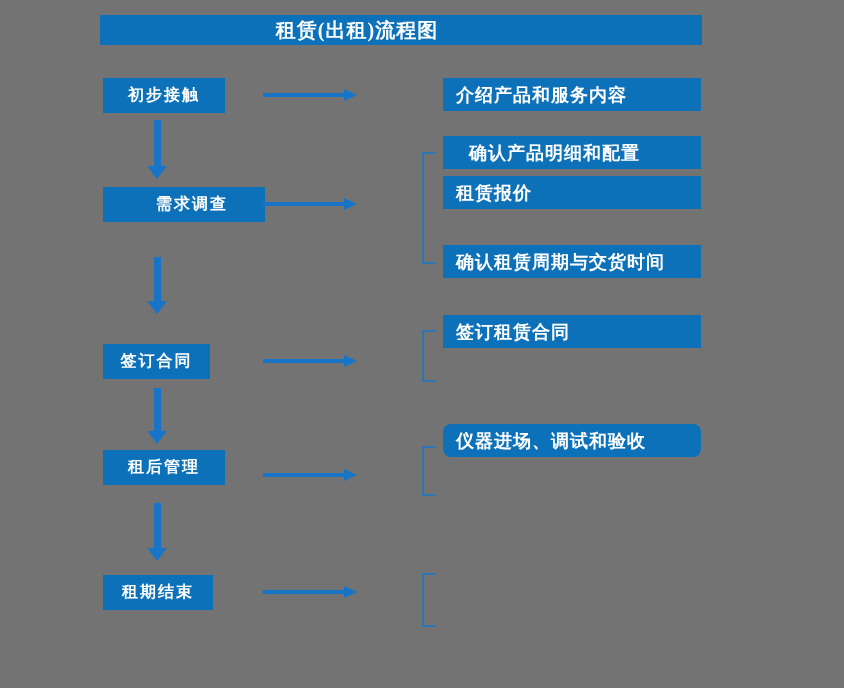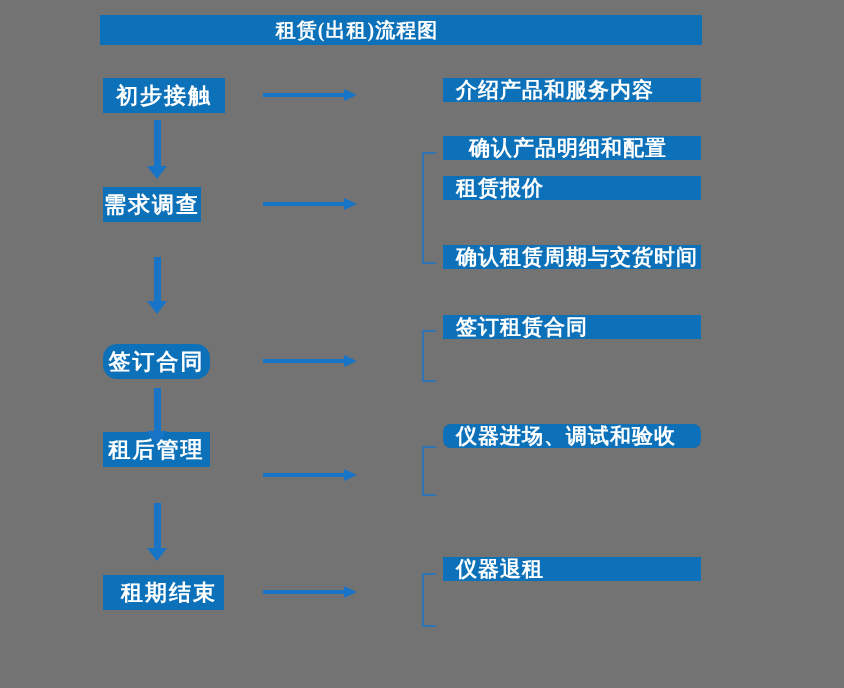--- a/index.html
+++ b/index.html
@@ -33,42 +33,42 @@
     letter-spacing: 1px;
   }
 
   
   .stage {
     position: absolute;
     left: 103px;
     height: 35px;
     background: var(--box-blue);
     color: #ffffff;
-    font-size: 22px;
+    font-size: 16px;
     font-weight: bold;
     letter-spacing: 2px;
     display: flex;
     align-items: center;
     justify-content: center;
   }
   .s1 { top: 78px;  width: 122px; }
-  .s2 { top: 187px; width: 98px; }
-  .s3 { top: 344px; width: 107px; border-radius: 14px; }
-  .s4 { top: 432px; width: 107px; }
-  .s5 { top: 575px; width: 110px; padding-left: 11px; }
+  .s2 { top: 187px; width: 146px; padding-left: 16px; }
+  .s3 { top: 344px; width: 107px; }
+  .s4 { top: 450px; width: 122px; }
+  .s5 { top: 575px; width: 110px; }
 
   
   .detail {
     position: absolute;
     left: 443px;
     width: 258px;
-    height: 24px;
+    height: 33px;
     background: var(--box-blue);
     color: #ffffff;
-    font-size: 21px;
+    font-size: 18px;
     font-weight: bold;
     letter-spacing: 1px;
     display: flex;
     align-items: center;
     padding-left: 13px;
     box-sizing: border-box;
     white-space: nowrap;
   }
   .d1  { top: 78px; }
   .d2  { top: 136px; padding-left: 26px; }
@@ -204,15 +204,14 @@
   <div class="bracket b3"></div>
   <div class="bracket b4"></div>
   <div class="bracket b5"></div>
 
   <div class="detail d1">介绍产品和服务内容</div>
   <div class="detail d2">确认产品明细和配置</div>
   <div class="detail d3">租赁报价</div>
   <div class="detail d4">确认租赁周期与交货时间</div>
   <div class="detail d5">签订租赁合同</div>
   <div class="detail d7">仪器进场、调试和验收</div>
-  <div class="detail d9">仪器退租</div>
 
 </div>
 
 </body></html>

